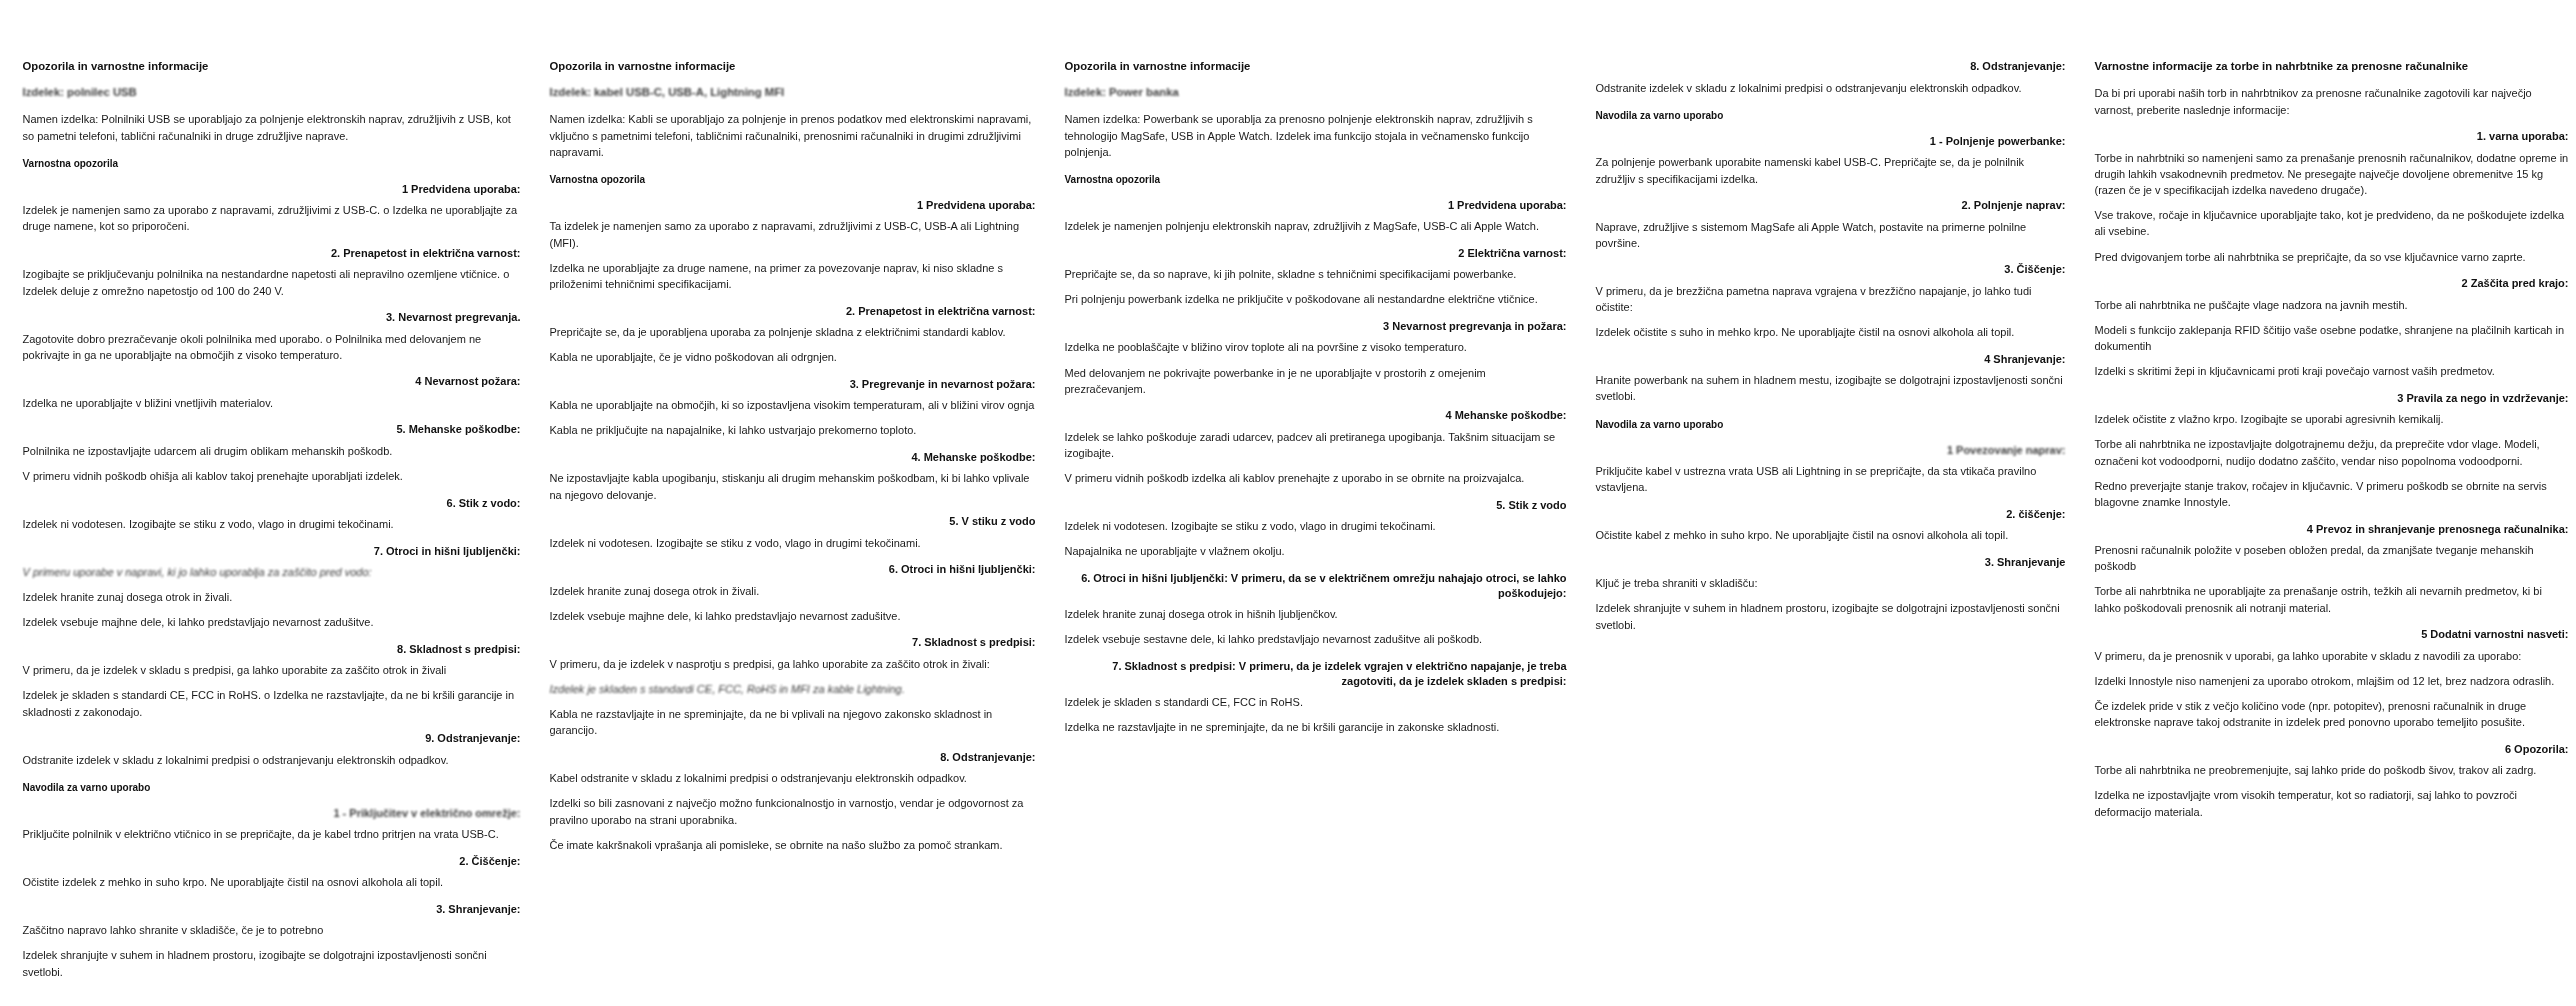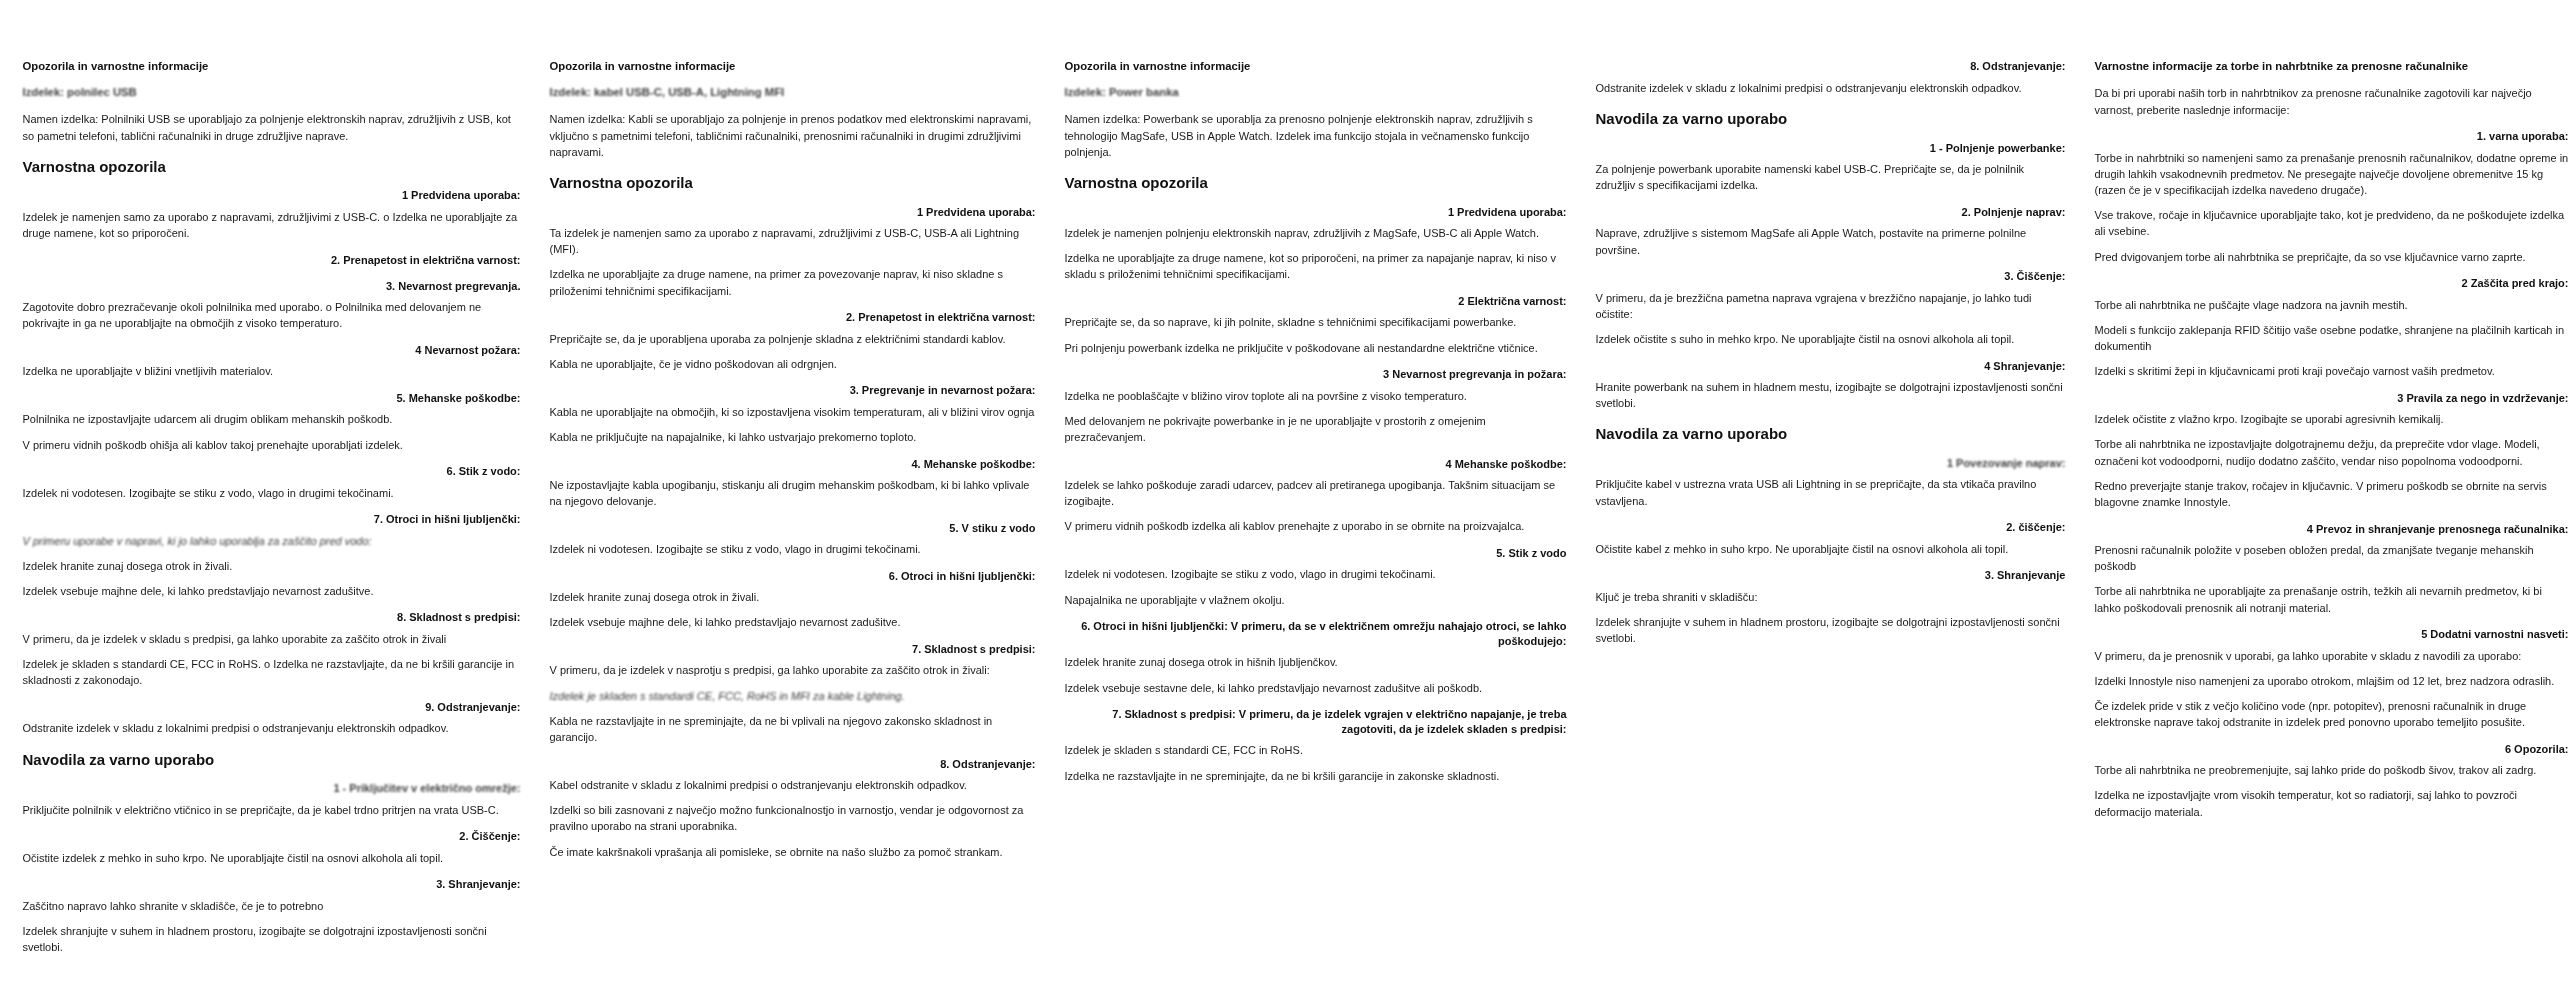--- a/index.html
+++ b/index.html
@@ -40,21 +40,21 @@
   .col-5 { width: 503px; }
 
   h2.doc-title {
     font-size: 11.3px;
     font-weight: bold;
     margin: 0 0 11.3px 0;
     line-height: 1.3;
     color: #111;
   }
   h3.sec {
-    font-size: 15px;
+    font-size: 10px;
     font-weight: bold;
     margin: 13px 0 6.4px 0;
     line-height: 1.35;
     color: #111;
   }
   h4.sub {
     font-size: 11px;
     font-weight: bold;
     margin: 11.3px 0 5.6px 0;
     line-height: 1.35;
@@ -83,20 +83,21 @@
 
 <div class="sheet">
   <div class="col col-1">
       <h2 class="doc-title">Opozorila in varnostne informacije</h2>
       <h2 class="doc-title blur">Izdelek: polnilec USB</h2>
       <p class="txt">Namen izdelka: Polnilniki USB se uporabljajo za polnjenje elektronskih naprav, združljivih z USB, kot so pametni telefoni, tablični računalniki in druge združljive naprave.</p>
       <h3 class="sec">Varnostna opozorila</h3>
       <h4 class="sub">1 Predvidena uporaba:</h4>
       <p class="txt">Izdelek je namenjen samo za uporabo z napravami, združljivimi z USB-C. o Izdelka ne uporabljajte za druge namene, kot so priporočeni.</p>
       <h4 class="sub">2. Prenapetost in električna varnost:</h4>
+      <p class="txt">Izogibajte se priključevanju polnilnika na nestandardne napetosti ali nepravilno ozemljene vtičnice. o Izdelek deluje z omrežno napetostjo od 100 do 240 V.</p>
       <h4 class="sub">3. Nevarnost pregrevanja.</h4>
       <p class="txt">Zagotovite dobro prezračevanje okoli polnilnika med uporabo. o Polnilnika med delovanjem ne pokrivajte in ga ne uporabljajte na območjih z visoko temperaturo.</p>
       <h4 class="sub">4 Nevarnost požara:</h4>
       <p class="txt">Izdelka ne uporabljajte v bližini vnetljivih materialov.</p>
       <h4 class="sub">5. Mehanske poškodbe:</h4>
       <p class="txt">Polnilnika ne izpostavljajte udarcem ali drugim oblikam mehanskih poškodb.</p>
       <p class="txt">V primeru vidnih poškodb ohišja ali kablov takoj prenehajte uporabljati izdelek.</p>
       <h4 class="sub">6. Stik z vodo:</h4>
       <p class="txt">Izdelek ni vodotesen. Izogibajte se stiku z vodo, vlago in drugimi tekočinami.</p>
       <h4 class="sub">7. Otroci in hišni ljubljenčki:</h4>
@@ -147,21 +148,20 @@
       <p class="txt">Izdelki so bili zasnovani z največjo možno funkcionalnostjo in varnostjo, vendar je odgovornost za pravilno uporabo na strani uporabnika.</p>
       <p class="txt">Če imate kakršnakoli vprašanja ali pomisleke, se obrnite na našo službo za pomoč strankam.</p>
     </div>
   <div class="col col-3">
       <h2 class="doc-title">Opozorila in varnostne informacije</h2>
       <h2 class="doc-title blur">Izdelek: Power banka</h2>
       <p class="txt">Namen izdelka: Powerbank se uporablja za prenosno polnjenje elektronskih naprav, združljivih s tehnologijo MagSafe, USB in Apple Watch. Izdelek ima funkcijo stojala in večnamensko funkcijo polnjenja.</p>
       <h3 class="sec">Varnostna opozorila</h3>
       <h4 class="sub">1 Predvidena uporaba:</h4>
       <p class="txt">Izdelek je namenjen polnjenju elektronskih naprav, združljivih z MagSafe, USB-C ali Apple Watch.</p>
-      <p class="txt">Izdelka ne uporabljajte za druge namene, kot so priporočeni, na primer za napajanje naprav, ki niso v skladu s priloženimi tehničnimi specifikacijami.</p>
       <h4 class="sub">2 Električna varnost:</h4>
       <p class="txt">Prepričajte se, da so naprave, ki jih polnite, skladne s tehničnimi specifikacijami powerbanke.</p>
       <p class="txt">Pri polnjenju powerbank izdelka ne priključite v poškodovane ali nestandardne električne vtičnice.</p>
       <h4 class="sub">3 Nevarnost pregrevanja in požara:</h4>
       <p class="txt">Izdelka ne pooblaščajte v bližino virov toplote ali na površine z visoko temperaturo.</p>
       <p class="txt">Med delovanjem ne pokrivajte powerbanke in je ne uporabljajte v prostorih z omejenim prezračevanjem.</p>
       <h4 class="sub">4 Mehanske poškodbe:</h4>
       <p class="txt">Izdelek se lahko poškoduje zaradi udarcev, padcev ali pretiranega upogibanja. Takšnim situacijam se izogibajte.</p>
       <p class="txt">V primeru vidnih poškodb izdelka ali kablov prenehajte z uporabo in se obrnite na proizvajalca.</p>
       <h4 class="sub">5. Stik z vodo</h4>

